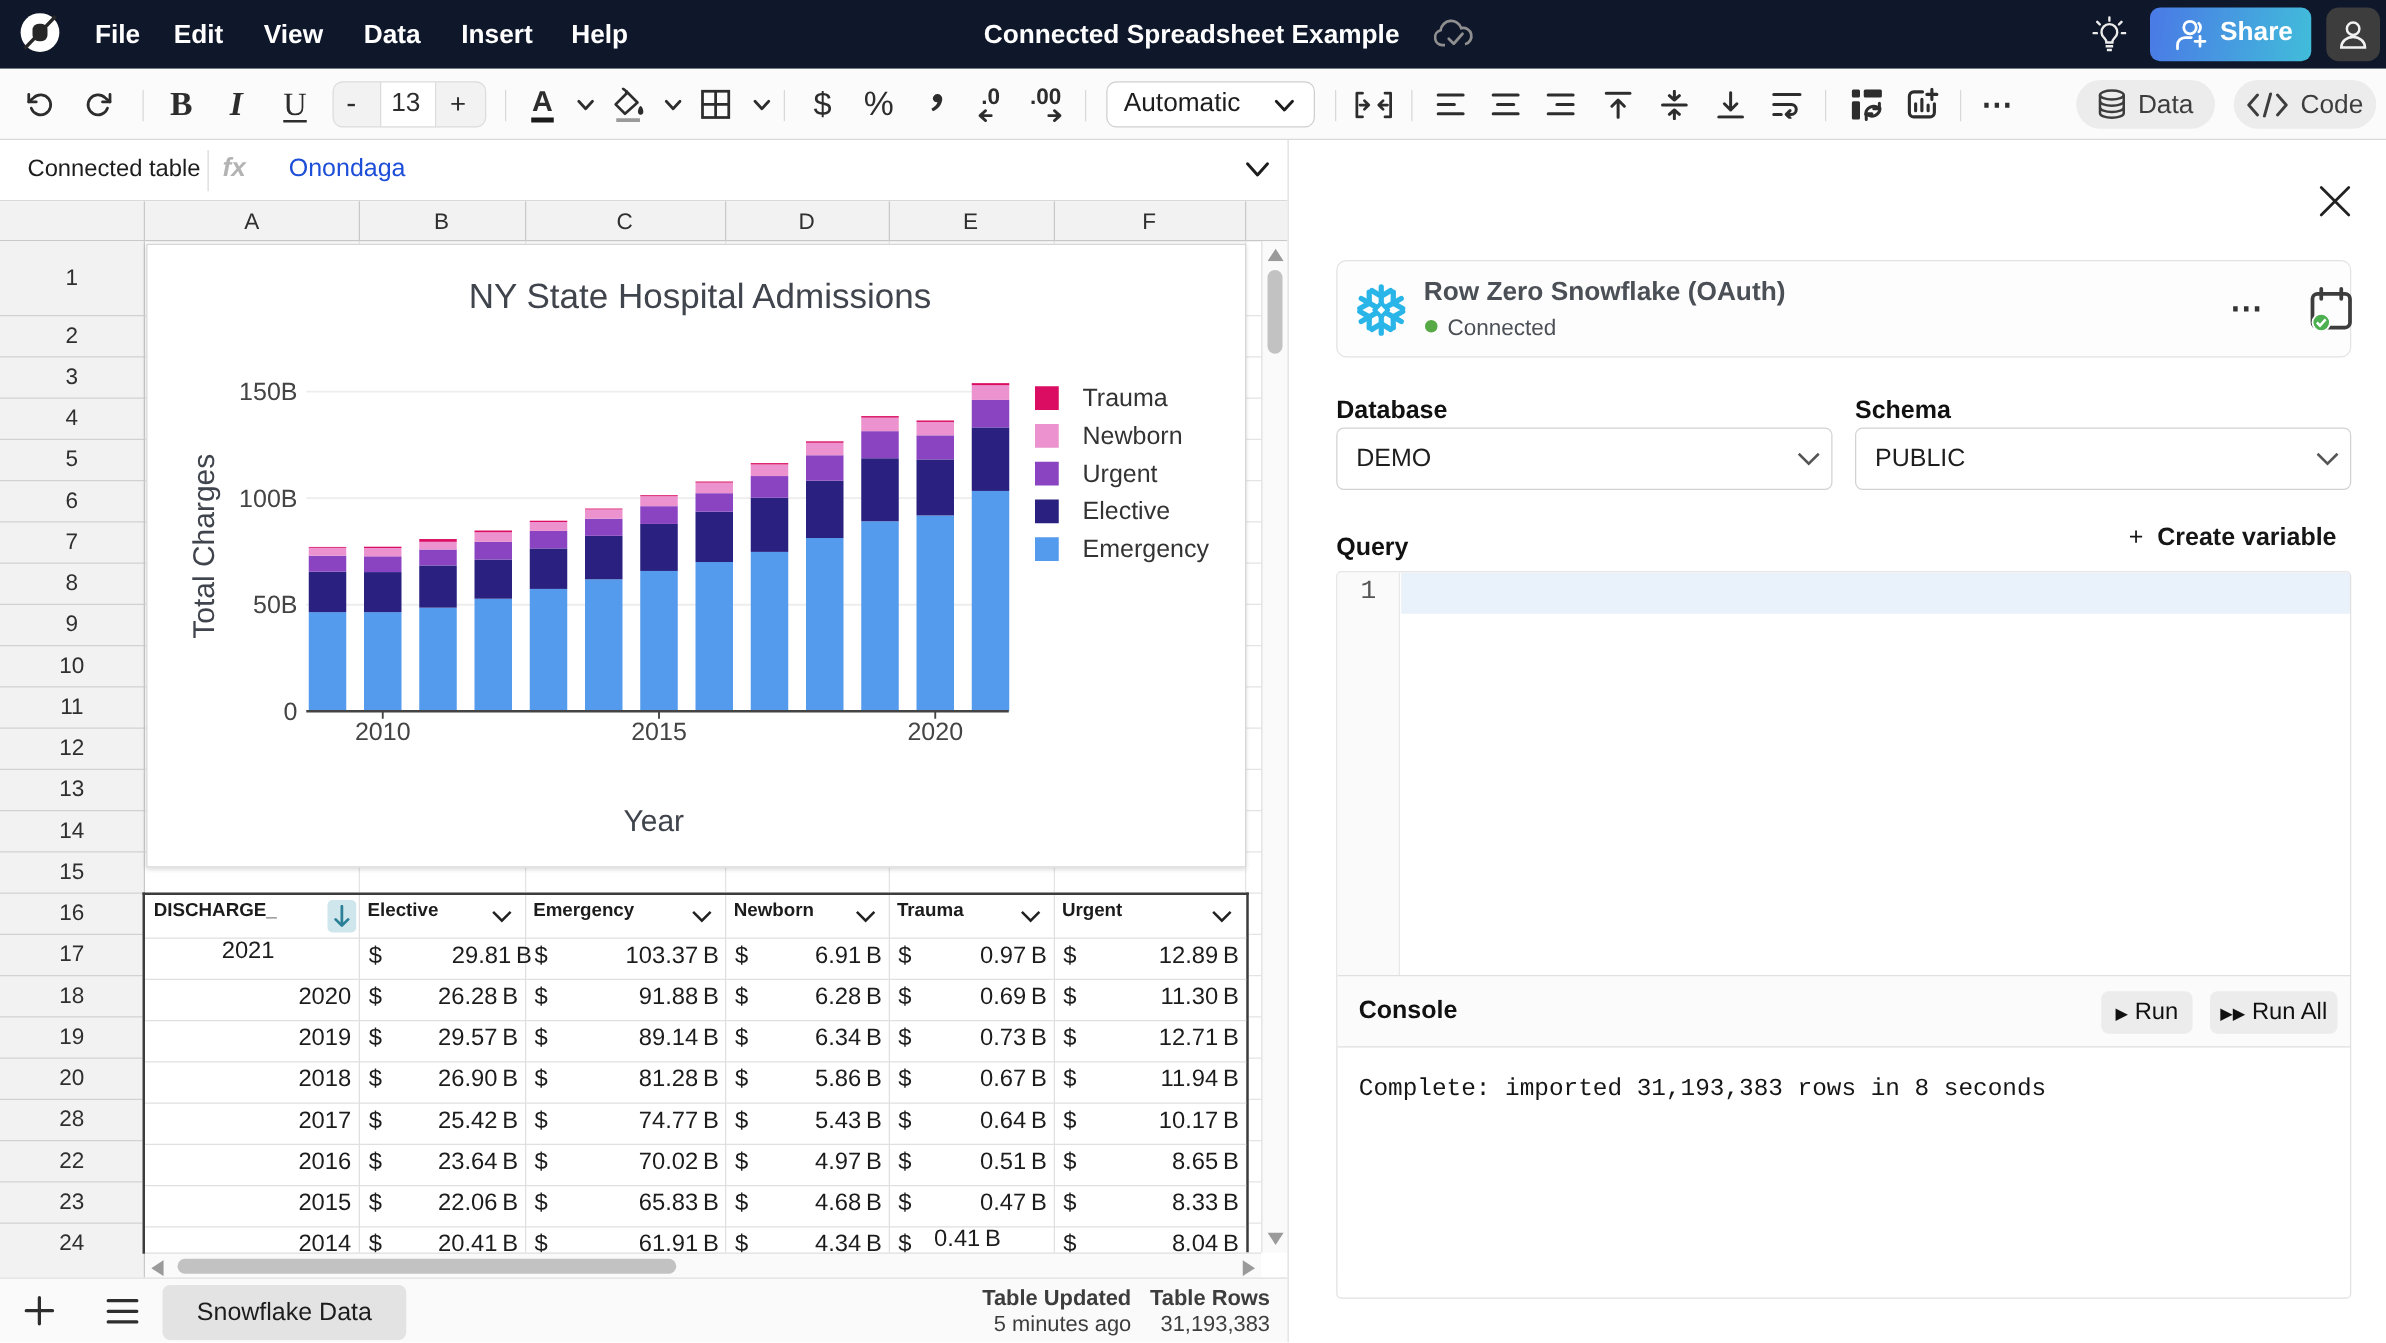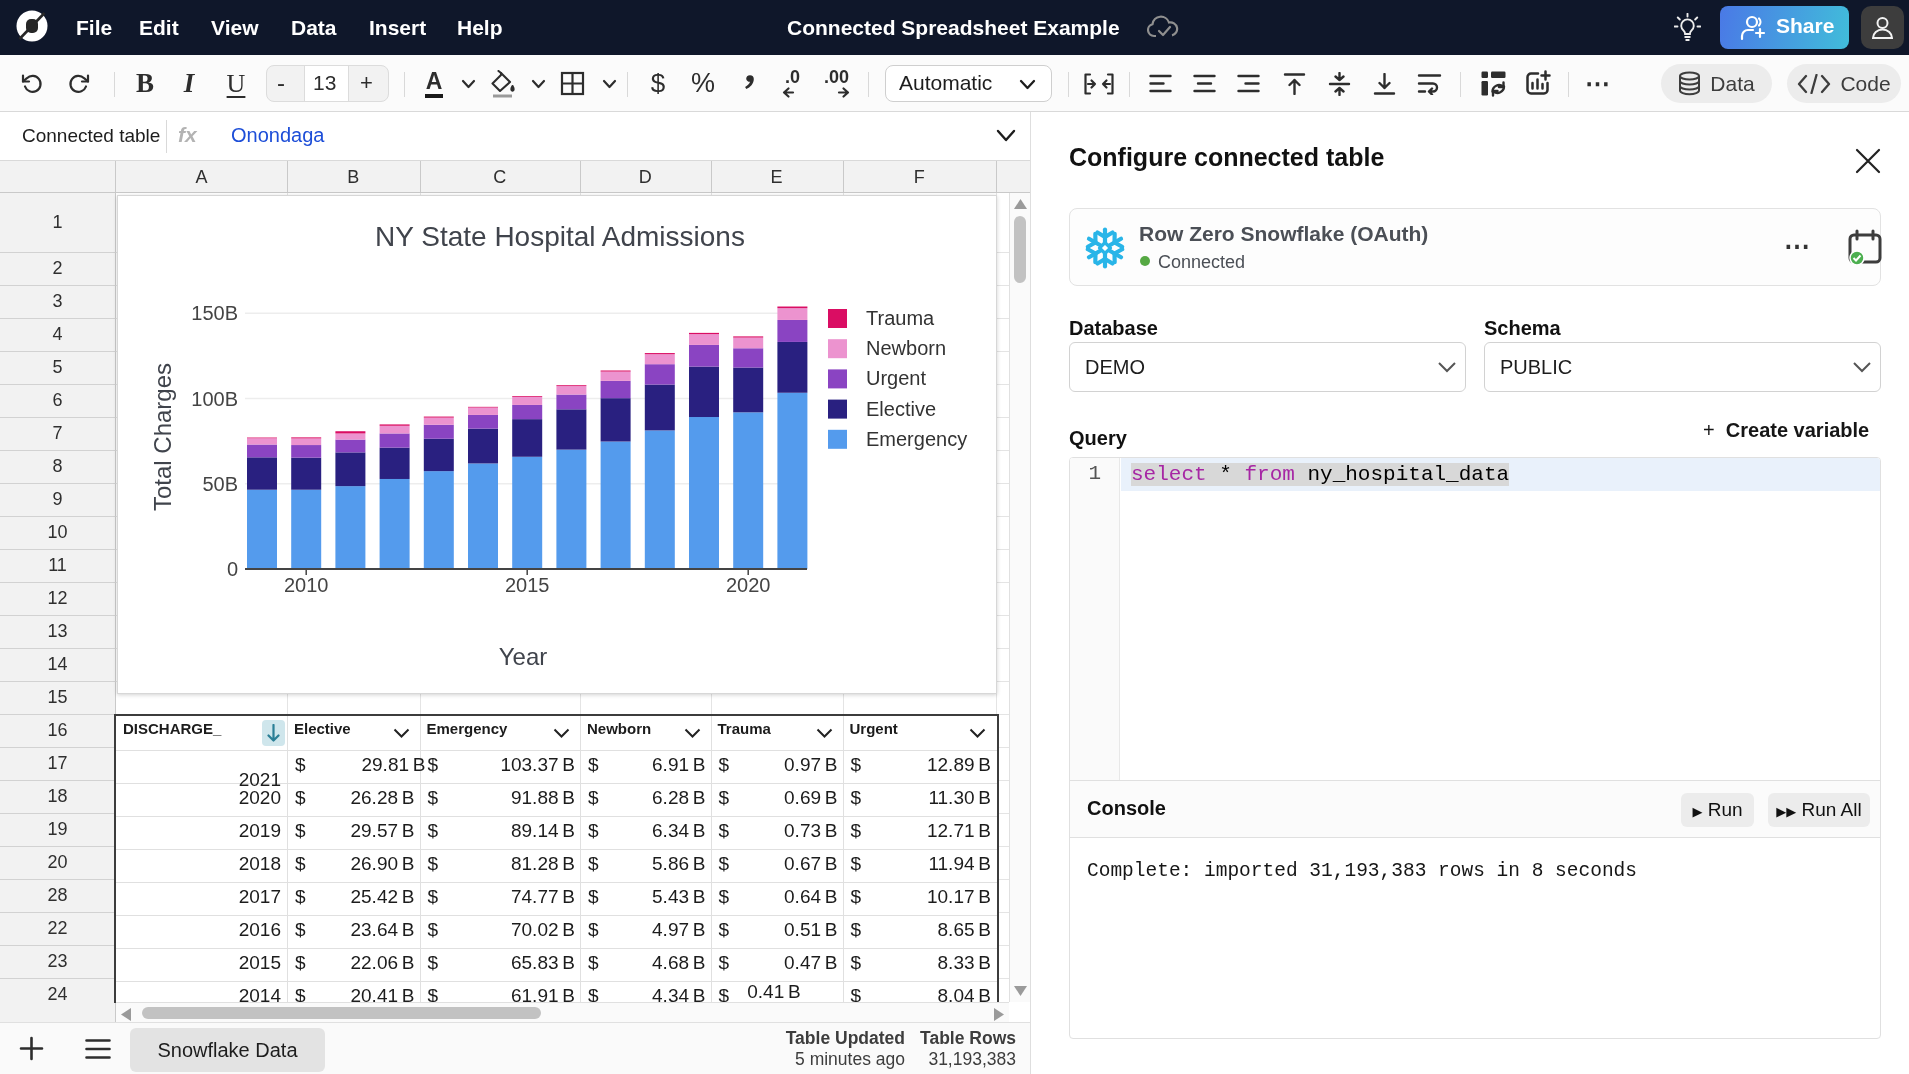--- a/index.html
+++ b/index.html
@@ -522,21 +522,21 @@
           <path d="M1.5 1.5 l7 7 7-7"></path>
         </svg>
         <div class="dcell dhead" style="left:733.5px;top:4px">Urgent</div>
         <svg class="abs" style="left:853px;top:12px" width="17" height="11" viewBox="0 0 17 11" fill="none" stroke="#222" stroke-width="2">
           <path d="M1.5 1.5 l7 7 7-7"></path>
         </svg>
         <div class="abs" style="left:146px;top:4px;width:23px;height:26px;background:#cfe6ec;border-radius:4px"></div>
         <svg class="abs" style="left:151px;top:8px" width="13" height="18" viewBox="0 0 13 18" fill="none" stroke="#2b7f96" stroke-width="2.2" stroke-linecap="round" stroke-linejoin="round">
           <path d="M6.5 1 v15 M1.5 11.5 l5 5 5-5"></path>
         </svg>
-        <div class="dcell" style="left:0;top:53px;width:165px;text-align:right">2021</div>
+        <div class="dcell" style="left:0;top:34px;width:165px;text-align:center">2021</div>
         <div class="dcell" style="left:179px;top:37.5px">$</div>
         <div class="dcell" style="left:182px;top:37.5px;width:127.5px;text-align:right">29.81 B</div>
         <div class="dcell" style="left:311.5px;top:37.5px">$</div>
         <div class="dcell" style="left:303.5px;top:37.5px;width:155.5px;text-align:right">103.37 B</div>
         <div class="dcell" style="left:472px;top:37.5px">$</div>
         <div class="dcell" style="left:464px;top:37.5px;width:125.5px;text-align:right">6.91 B</div>
         <div class="dcell" style="left:602.5px;top:37.5px">$</div>
         <div class="dcell" style="left:594.5px;top:37.5px;width:127px;text-align:right">0.97 B</div>
         <div class="dcell" style="left:734.5px;top:37.5px">$</div>
         <div class="dcell" style="left:726.5px;top:37.5px;width:148.5px;text-align:right">12.89 B</div>
@@ -645,21 +645,20 @@
       <svg class="abs" style="left:85px;top:15px" width="26" height="22" viewBox="0 0 26 22" stroke="#2d2d2d" stroke-width="2.6" stroke-linecap="round">
           <path d="M1.5 2.5 h23 M1.5 11 h23 M1.5 19.5 h23"></path>
         </svg>
       <div class="ftab">Snowflake Data</div>
       <div class="fmeta" style="right:125px;top:5px"><b style="font-weight:700">Table Updated</b><br>5 minutes ago</div>
       <div class="fmeta" style="right:14px;top:5px"><b style="font-weight:700">Table Rows</b><br>31,193,383</div>
     </div>
   </div>
 
   <div class="panel" id="panel">
-    <div class="ptitle">Configure connected table</div>
     <svg class="abs" style="left:824px;top:36px" width="26" height="26" viewBox="0 0 26 26" stroke="#222" stroke-width="2.2" stroke-linecap="round">
         <path d="M2 2 L24 24 M24 2 L2 24"></path>
       </svg>
 
     <div class="card">
       <svg class="abs" style="left:13px;top:17px" width="44" height="44" viewBox="0 0 44 44" id="snowflake">
           <g transform="rotate(0 22 22)">
       <line x1="22" y1="17" x2="22" y2="3.5" stroke="#29b5e8" stroke-width="4.2" stroke-linecap="round"></line>
       <path d="M14.5 6.5 L22 11 L29.5 6.5" fill="none" stroke="#29b5e8" stroke-width="4.2" stroke-linecap="round" stroke-linejoin="round"></path>
     </g>
@@ -712,21 +711,20 @@
 
     <div class="plabel" style="left:38px;top:315px">Query</div>
     <div class="abs" style="left:672px;top:307px;font-size:20px;color:#161616;font-weight:400">+&nbsp;&nbsp;<span style="font-weight:600">Create variable</span></div>
 
     <div class="qbox">
 
       <div class="abs" style="left:0;top:0;width:810px;height:322px;background:#fff">
         <div class="abs" style="left:0;top:0;width:50px;height:322px;background:#fafafa;border-right:1px solid #e8e8e8"></div>
         <div class="abs" style="left:51px;top:0;width:759px;height:33px;background:#e9f1fb"></div>
         <div class="abs mono" style="left:0;top:4px;width:31px;text-align:right;font-size:21px;color:#555">1</div>
-        <div class="abs mono" style="left:61px;top:5px;font-size:21px"><span style="background:#d8d8d8"><span style="color:#a626a4">select</span> * <span style="color:#a626a4">from</span> ny_hospital_data</span></div>
       </div>
 
       <div class="abs" style="left:0;top:322px;width:810px;height:58px;background:#fbfbfb;border-top:1px solid #e0e0e0;border-bottom:1px solid #e0e0e0">
         <div class="abs" style="left:17px;top:16px;font-size:20px;font-weight:700;color:#111">Console</div>
         <div class="abs" style="left:611px;top:12px;width:73px;height:34px;background:#ececec;border-radius:6px;text-align:center;line-height:34px;font-size:19px;color:#111"><span style="font-size:13px">▶︎</span>&nbsp;Run</div>
         <div class="abs" style="left:698px;top:12px;width:102px;height:34px;background:#ececec;border-radius:6px;text-align:center;line-height:34px;font-size:19px;color:#111"><span style="font-size:13px">▶︎▶︎</span>&nbsp;Run All</div>
       </div>
 
       <div class="abs mono" style="left:17px;top:402px;font-size:19.5px;color:#161616">Complete: imported 31,193,383 rows in 8 seconds</div>
     </div>

